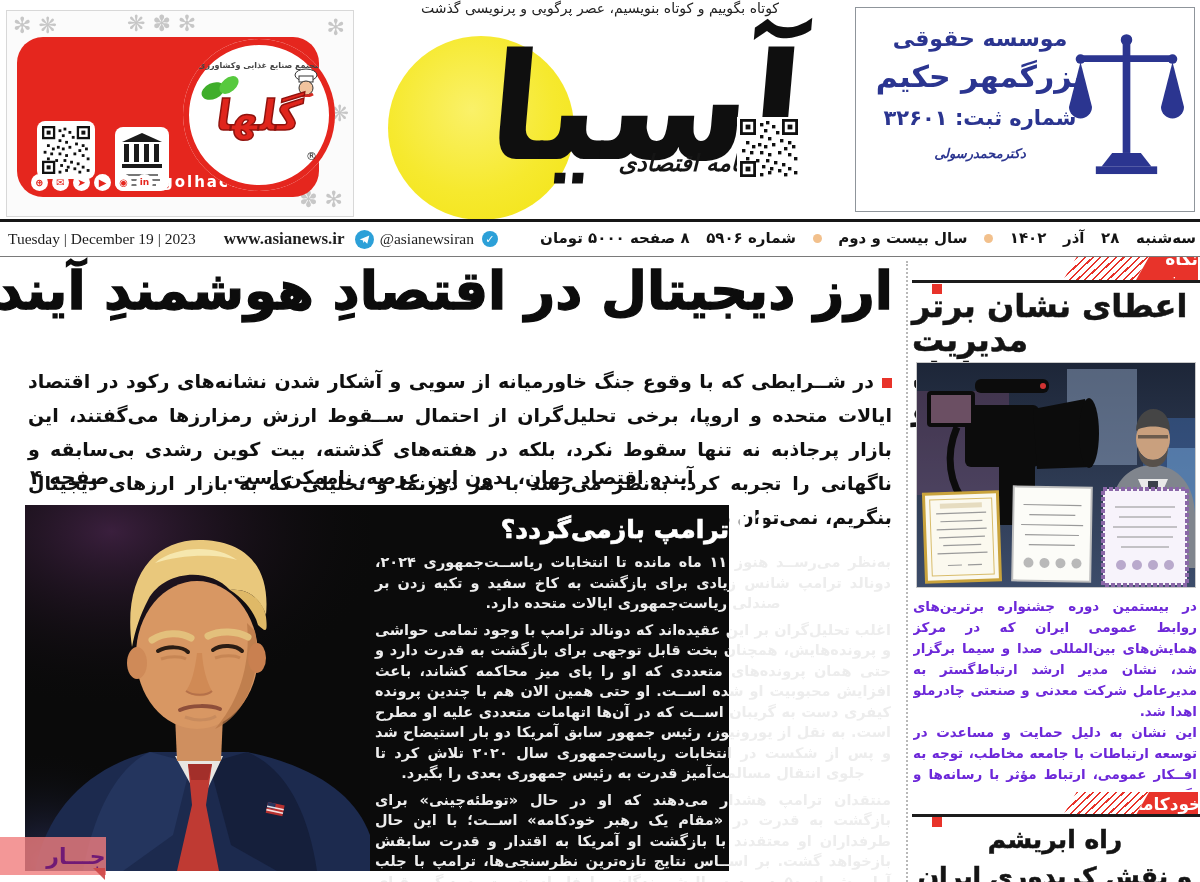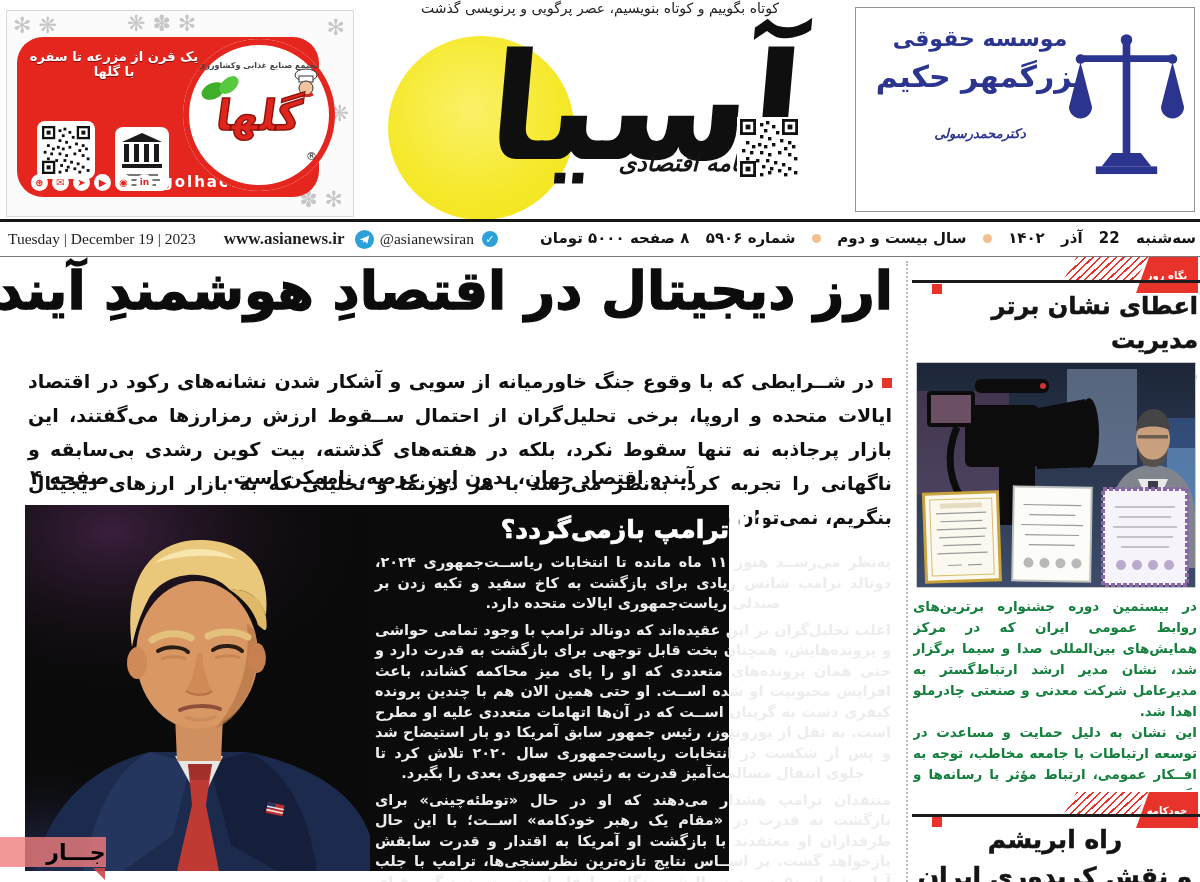--- a/index.html
+++ b/index.html
@@ -50,21 +50,21 @@
 
   
   .legal { left:845px; top:0; width:355px; height:219px; background:#fff; }
   .legal-frame { position:absolute; left:10px; top:7px; right:5px; bottom:7px;
                  border:1.5px solid #8f959b; }
   .legal-text { position:absolute; left:20px; top:26px; width:230px; text-align:center;
                 color:#2b3590; direction:rtl; }
   .legal-l1 { font-size:22px; font-weight:800; }
   .legal-l2 { font-size:30px; font-weight:800; margin-top:8px; letter-spacing:1px; }
   .legal-l3 { font-size:21px; font-weight:700; margin-top:12px; }
-  .legal-l4 { font-size:13px; font-weight:700; margin-top:32px; font-style:italic; }
+  .legal-l4 { font-size:13px; font-weight:700; margin-top:16px; font-style:italic; }
   .legal-scales { position:absolute; right:16px; top:30px; }
 
   
   .rule-top { left:0; top:219px; width:1200px; height:3px; background:#161616; }
   .rule-bot { left:0; top:256px; width:1200px; height:1px; background:#7a7a7a; }
   .dl-en { left:8px; top:227px; height:24px; display:flex; align-items:center; direction:ltr;
            font-family:"Liberation Serif", serif; font-size:15.5px; color:#1d1d1d; }
   .dl-web { font-weight:700; font-size:17px; margin-left:28px; }
   .dl-handle { margin-left:6px; }
   .ic-circle { width:19px; height:19px; border-radius:50%; background:#2ca0d8; display:inline-flex;
@@ -97,38 +97,38 @@
                    margin-bottom:8px; -webkit-text-stroke:0.7px #fff; }
   .trump-text p { font-size:14.5px; line-height:20.5px; text-align:justify;
                   text-align-last:center; font-weight:700; margin-bottom:6px; }
 
   
   .sb-divider { left:906px; top:261px; height:621px; width:0; border-left:2px dotted #b8b8b8; }
   .sb-banner { left:912px; width:286px; height:23px; }
   .sb-hatch { position:absolute; right:56px; top:0; width:72px; height:23px;
               transform:skewX(-30deg);
               background:repeating-linear-gradient(115deg, #e8332a 0 2px, rgba(0,0,0,0) 2px 7px); }
-  .sb-label { position:absolute; right:0; top:0; width:62px; height:36px; background:#e8332a;
-              color:#fff; font-size:10px; font-weight:700; display:flex; align-items:center;
+  .sb-label { position:absolute; right:0; top:0; width:62px; height:23px; background:#e8332a;
+              color:#fff; font-size:17px; font-weight:700; display:flex; align-items:center;
               justify-content:center; direction:rtl; clip-path:polygon(13px 0,100% 0,100% 100%,0 100%); }
   .sb-rule { left:912px; width:288px; height:3px; background:#1c1c1c; }
   .sb-sq { left:932px; width:10px; height:10px; background:#e8332a; }
-  .sb-h1 { left:912px; top:289px; width:286px; text-align:right; font-size:24px; font-weight:800;
+  .sb-h1 { left:912px; top:289px; width:286px; text-align:left; font-size:32px; font-weight:800;
            line-height:34px; direction:rtl; color:#141414; -webkit-text-stroke:0.5px #141414; }
   .sb-img { left:916px; top:362px; width:280px; height:226px; border:1px solid #c9c9c9;
             background:#222; }
   .sb-body { left:913px; top:596px; width:284px; height:194px; overflow:hidden; direction:rtl;
-             text-align:justify; font-size:13.5px; font-weight:700; line-height:21px; color:#15803d; }
+             text-align:justify; font-size:13.5px; font-weight:700; line-height:21px; color:#6d28d9; }
   .sb-body p { margin:0; }
   .sb-h2 { left:912px; top:821px; width:286px; text-align:center; font-size:25px; font-weight:800;
            line-height:37px; direction:rtl; color:#141414; -webkit-text-stroke:0.5px #141414; }
 
   
-  .wm { left:0; top:837px; width:106px; height:30px; background:rgba(240,125,125,0.8);
-        display:flex; align-items:center; justify-content:center; color:#000000; font-weight:700;
+  .wm { left:0; top:837px; width:106px; height:38px; background:rgba(240,125,125,0.8);
+        display:flex; align-items:center; justify-content:center; color:#701a75; font-weight:700;
         font-size:22px; z-index:6; direction:rtl;padding-left:46px; }
   .wm-tri { left:93px; top:868px; width:0; height:0; border-top:12px solid rgba(205,70,70,0.9);
             border-left:12px solid transparent; z-index:6; }
 </style>
 </head>
 <body>
 
 <svg width="0" height="0" style="position:absolute">
   <defs>
     <symbol id="qrsym" viewBox="0 0 29 29">
@@ -188,21 +188,20 @@
   </defs>
 </svg>
 
 <div class="abs golha">
   <span class="golha-deco" style="left:6px; top:2px;">✻ ❋</span>
   <span class="golha-deco" style="left:120px; top:0px;">❋ ✽ ✻</span>
   <span class="golha-deco" style="right:8px; top:4px;">✻</span>
   <span class="golha-deco" style="right:4px; top:90px;">❋</span>
   <span class="golha-deco" style="right:10px; bottom:4px;">✽ ✻</span>
   <div class="golha-red">
-    <div class="golha-slogan">یک قرن از مزرعه تا سفره با گلها</div>
     <div class="golha-qr">
       <svg width="48" height="48" viewBox="0 0 29 29">
           <use href="#qrsym"></use>
         </svg>
     </div>
     <div class="golha-unesco">
       <svg width="48" height="58" viewBox="0 0 48 58">
         <polygon points="24,3 44,12 4,12" fill="#1a1a1a"></polygon>
         <rect x="6" y="14" width="5" height="18" fill="#1a1a1a"></rect>
         <rect x="16" y="14" width="5" height="18" fill="#1a1a1a"></rect>
@@ -249,20 +248,21 @@
   <svg width="60" height="58" viewBox="0 0 29 29">
       <use href="#qrsym"></use>
     </svg>
 </div>
 
 <div class="abs legal">
   <div class="legal-frame"></div>
   <div class="legal-text">
     <div class="legal-l1">موسسه حقوقی</div>
     <div class="legal-l2">بزرگمهر حکیم</div>
+    <div class="legal-l3">شماره ثبت: ۳۲۶۰۱</div>
     <div class="legal-l4">دکترمحمدرسولی</div>
   </div>
   <svg class="legal-scales" width="115" height="152" viewBox="0 0 120 158">
     <g fill="#2b3590">
       <circle cx="60" cy="10" r="6"></circle>
       <rect x="56" y="10" width="8" height="118"></rect>
       <rect x="8" y="26" width="104" height="7" rx="3"></rect>
       <circle cx="12" cy="30" r="5"></circle>
         <circle cx="108" cy="30" r="5"></circle>
       <polygon points="12,33 0,80 24,80"></polygon>
@@ -285,21 +285,21 @@
     <svg width="11" height="11" viewBox="0 0 16 16">
         <path d="M1,8 L15,2 L12,14 L8,10.5 L6,13 L6,9.5 Z" fill="#fff"></path>
       </svg>
   </span>
   <span class="dl-handle">@asianewsiran</span>
   <span class="ic-check">✓</span>
 </div>
 
 <div class="abs dl-fa">
   <span>سه‌شنبه</span>
-  <span>22</span>
+  <span>۲۸</span>
   <span>آذر</span>
   <span>۱۴۰۲</span>
   <span class="dl-dot"></span>
   <span>سال بیست و دوم</span>
   <span class="dl-dot"></span>
   <span>شماره ۵۹۰۶</span>
   <span>۸ صفحه ۵۰۰۰ تومان</span>
 </div>
 
 <h1 class="abs main-headline">ارز دیجیتال در اقتصادِ هوشمندِ آینده</h1>

